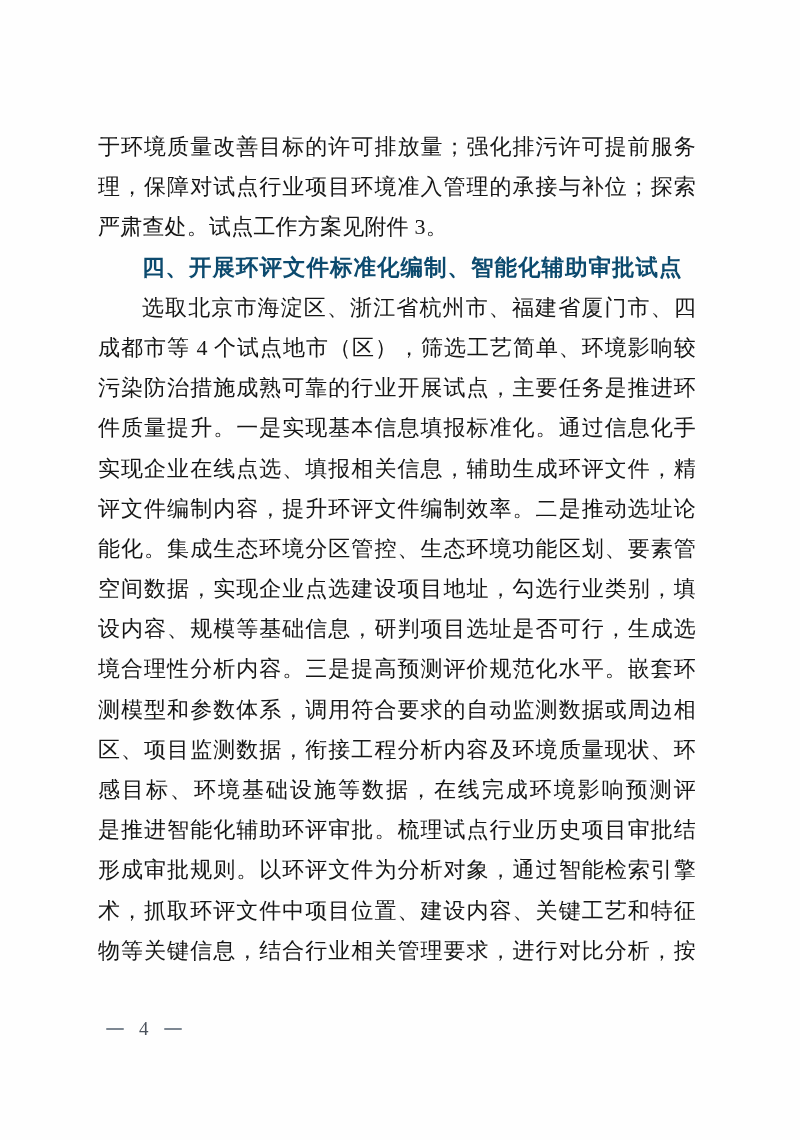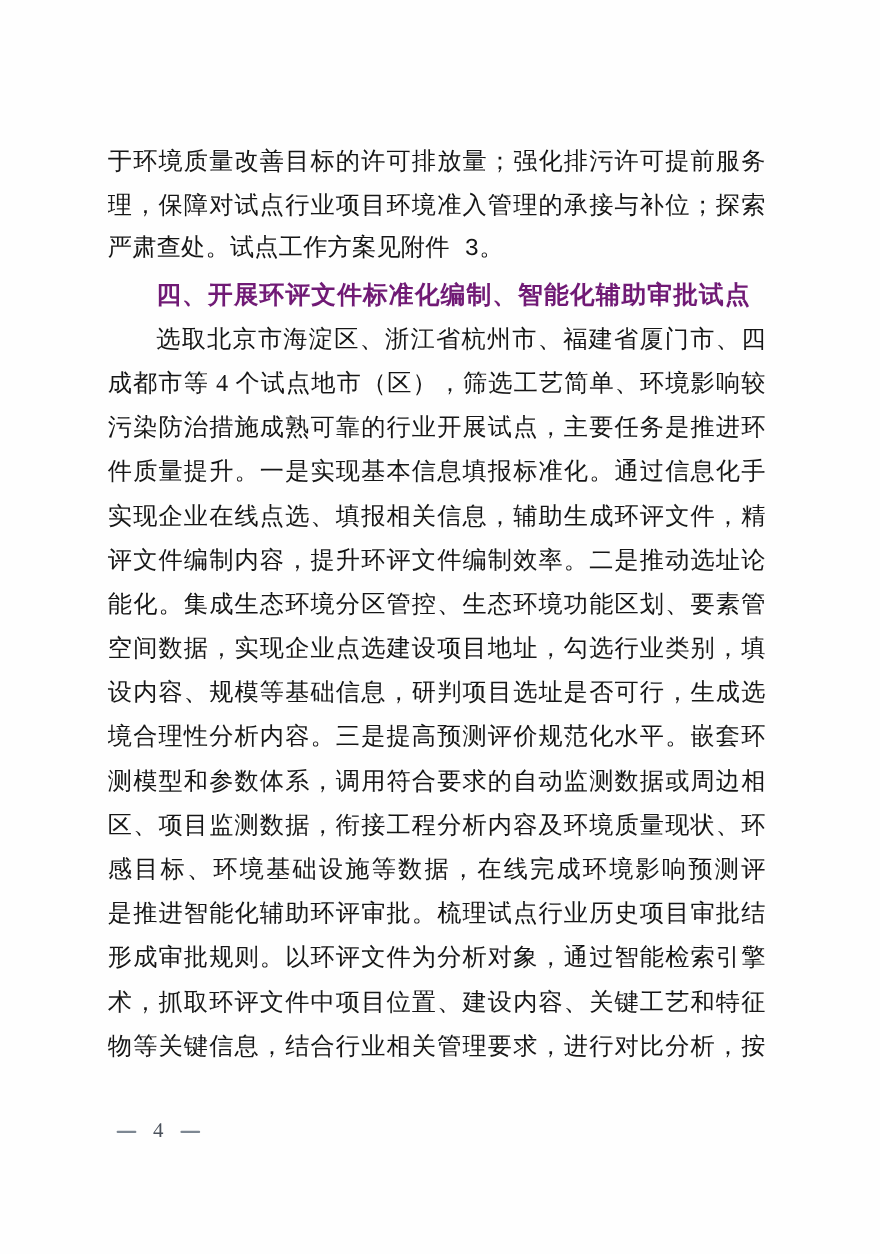--- a/index.html
+++ b/index.html
@@ -38,36 +38,35 @@
   }
   
   .line.j {
     text-align: justify;
     text-align-last: justify;
   }
   
   .line.e {
     text-align: center;
     text-align-last: left;
-    font-family: Liberation Mono, monospace;
   }
   
   .line.i {
     text-indent: 2em;
   }
   
   .line.h {
     font-family: "Liberation Sans", "DejaVu Sans", sans-serif;
     font-weight: 700;
     font-size: 22.5px;
     letter-spacing: 1px;
     text-indent: 44px;
     text-align: left;
     text-align-last: left;
-    color: #701a75;
+    color: #0c4a6e;
   }
   .footer {
     position: absolute;
     left: 106px;
     top: 1017px;
     height: 24px;
     display: flex;
     align-items: center;
     gap: 15px;
   }

